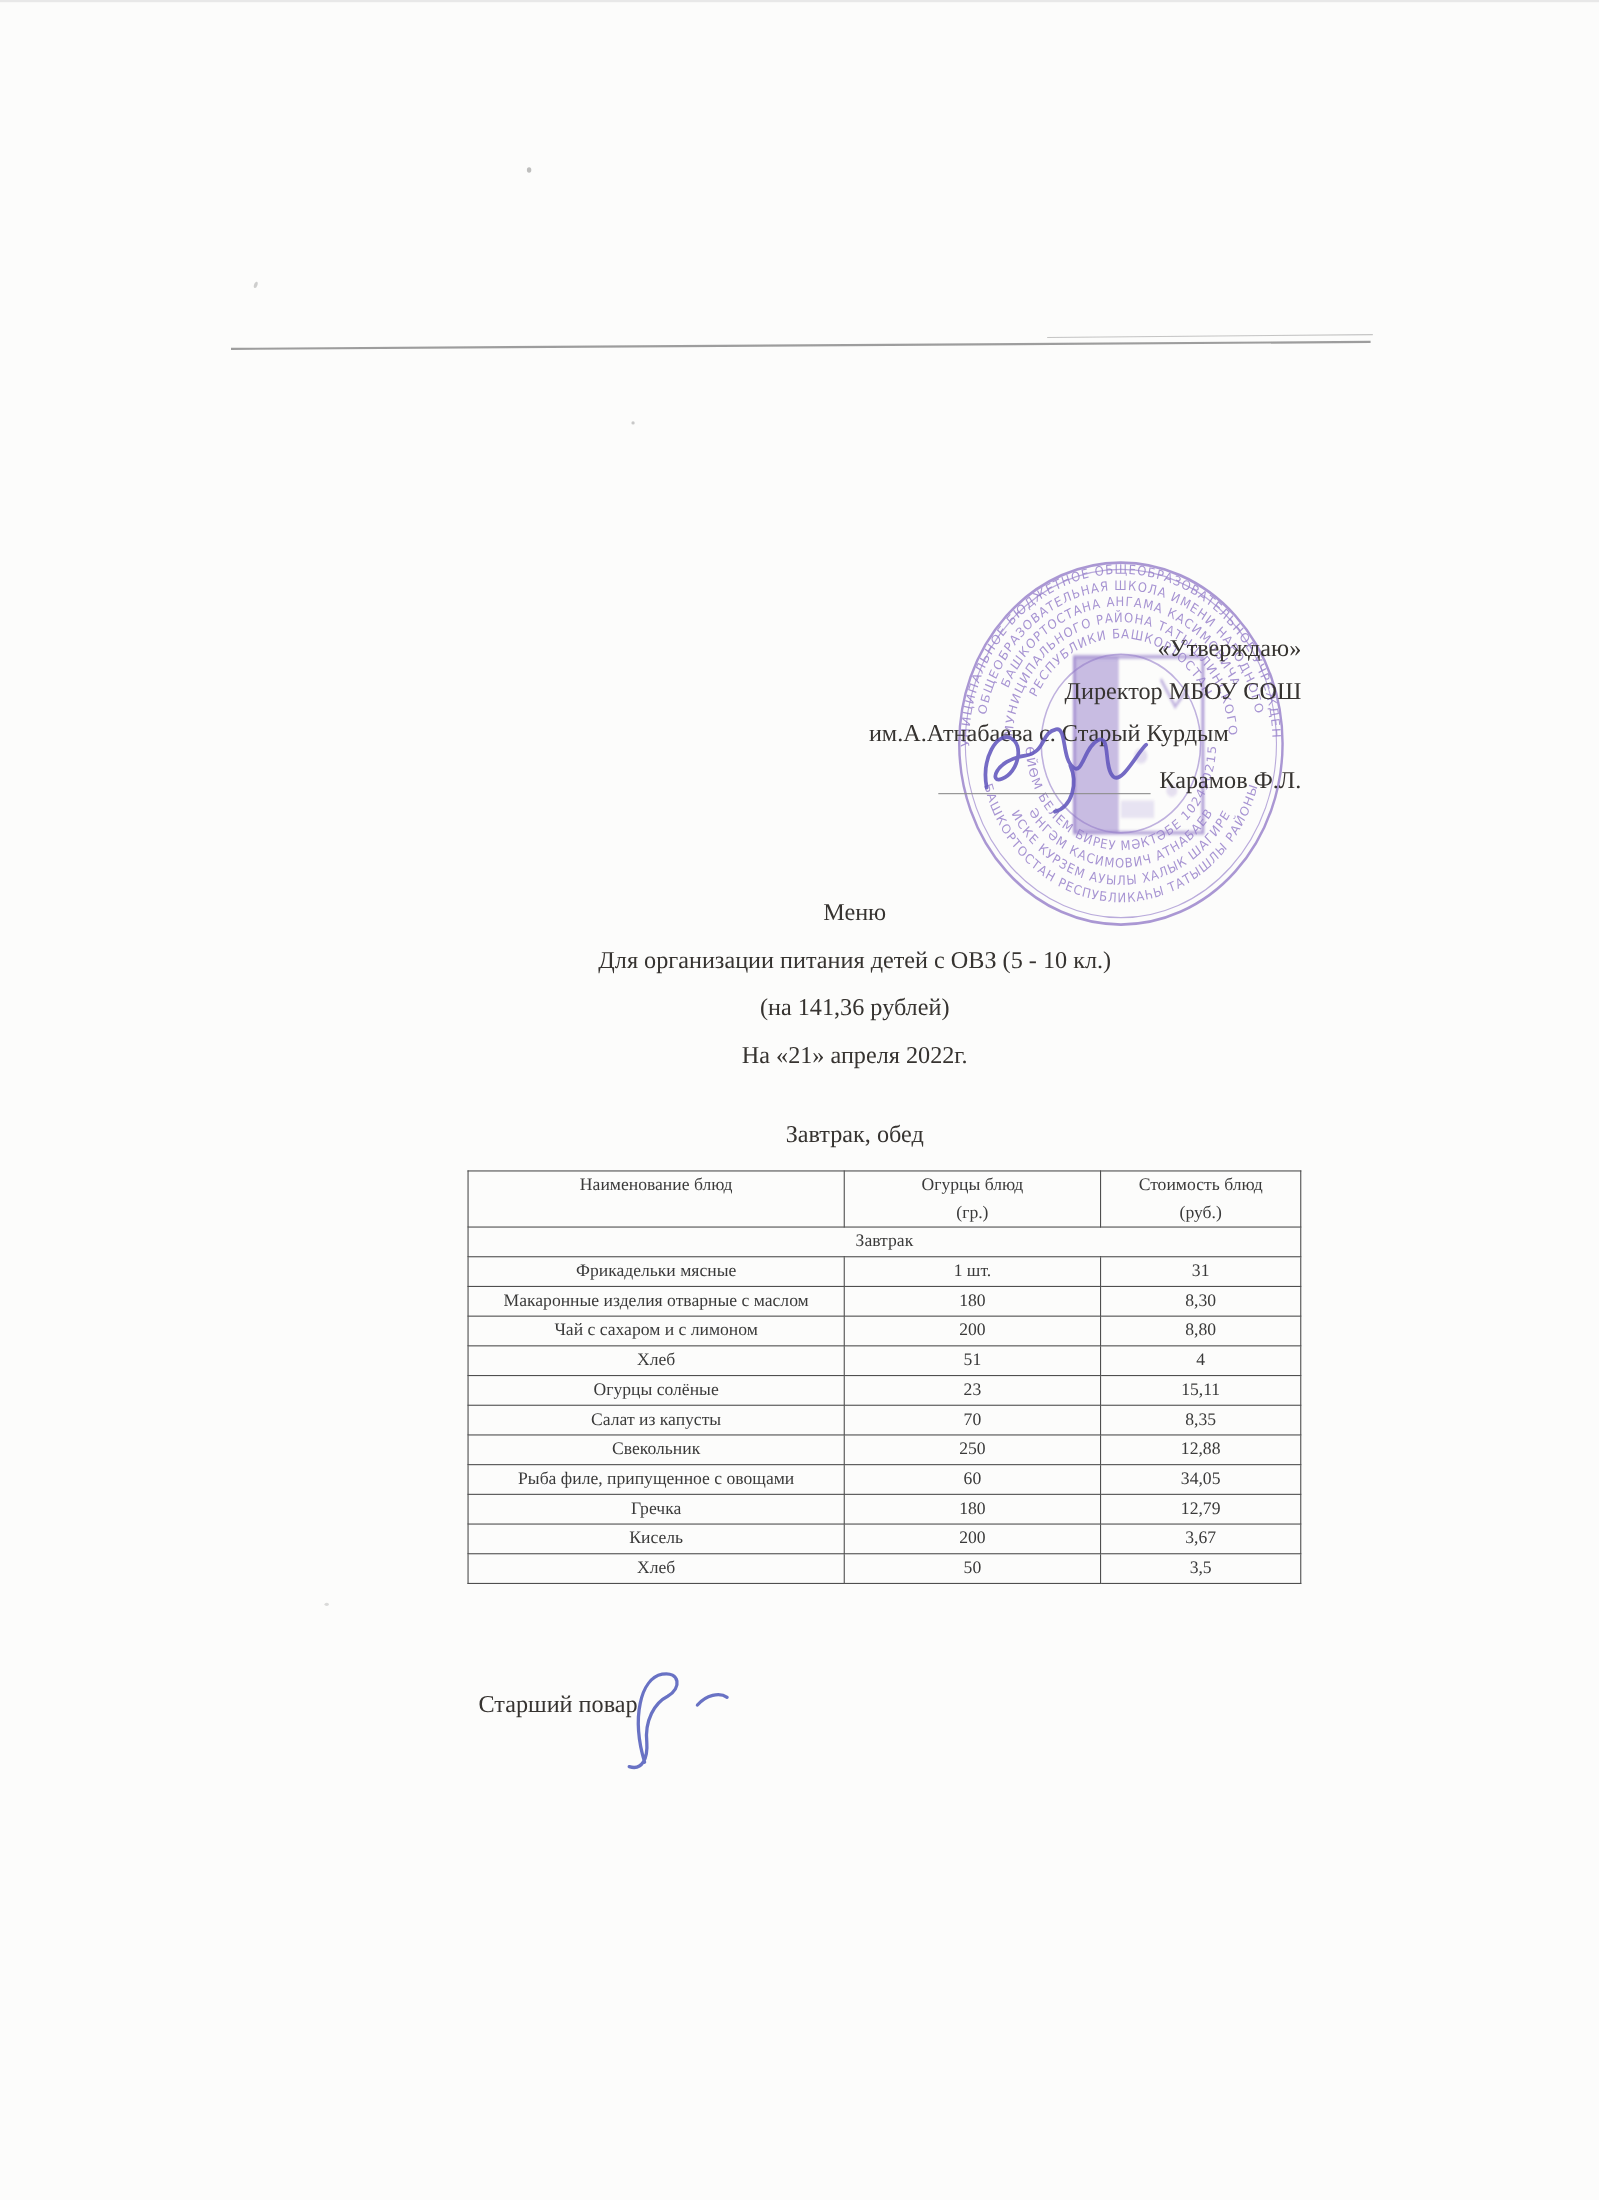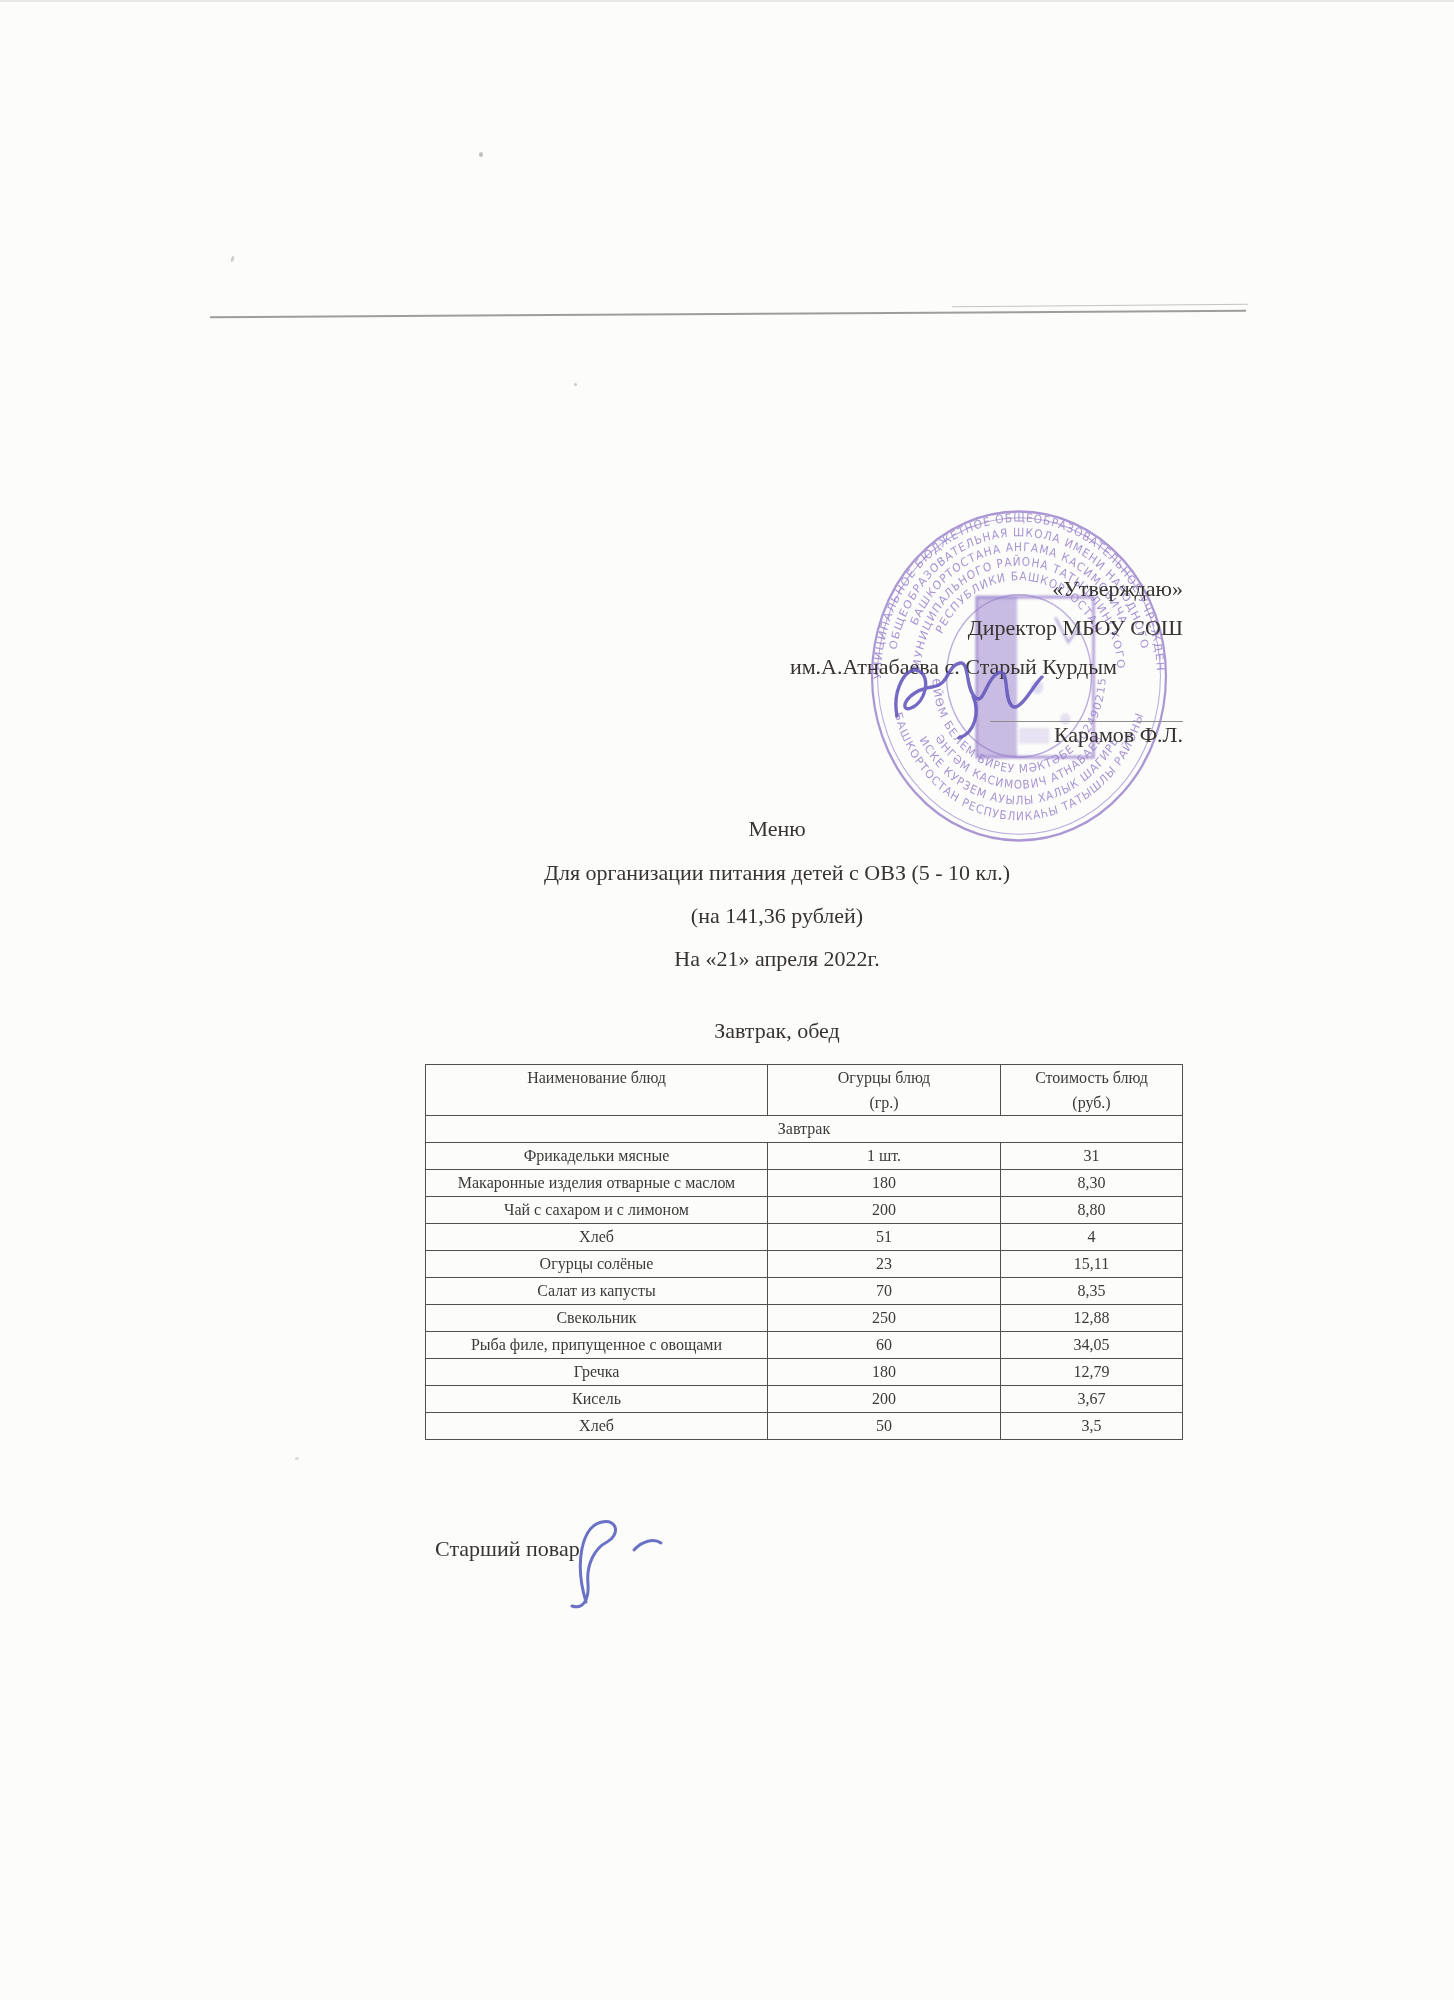--- a/index.html
+++ b/index.html
@@ -37,21 +37,21 @@
   .speck.s2{left:231px;top:254px;width:3px;height:6px;opacity:.4;transform:rotate(20deg);}
   .speck.s3{left:574px;top:381px;width:3px;height:3px;opacity:.45;}
   .speck.s4{left:295px;top:1455px;width:4px;height:3px;opacity:.3;}
 
   
   .approval{position:absolute;left:690px;top:570px;width:493px;font-size:22px;line-height:26px;}
   .approval .l{position:absolute;right:0;white-space:nowrap;text-align:right;width:100%;}
   .approval .l1{top:4px;}
   .approval .l2{top:43px;}
   .approval .l3{top:82px;padding-right:66px;box-sizing:border-box;}
-  .approval .l4{top:124px;display:flex;justify-content:flex-end;align-items:flex-end;flex-direction:column;}
+  .approval .l4{top:124px;display:flex;justify-content:flex-end;align-items:flex-end;}
   .sign-line{display:inline-block;width:193px;height:25px;border-bottom:1.5px solid #8d8d8d;}
   .signer{margin-left:8px;white-space:nowrap;}
 
   
   .stamp{position:absolute;left:868px;top:505px;width:302px;height:338px;opacity:.93;}
   .stamp svg{width:100%;height:100%;}
   .sig-director{position:absolute;left:885px;top:648px;width:170px;height:100px;}
   .sig-cook{position:absolute;left:556px;top:1500px;width:120px;height:175px;}
 
   

